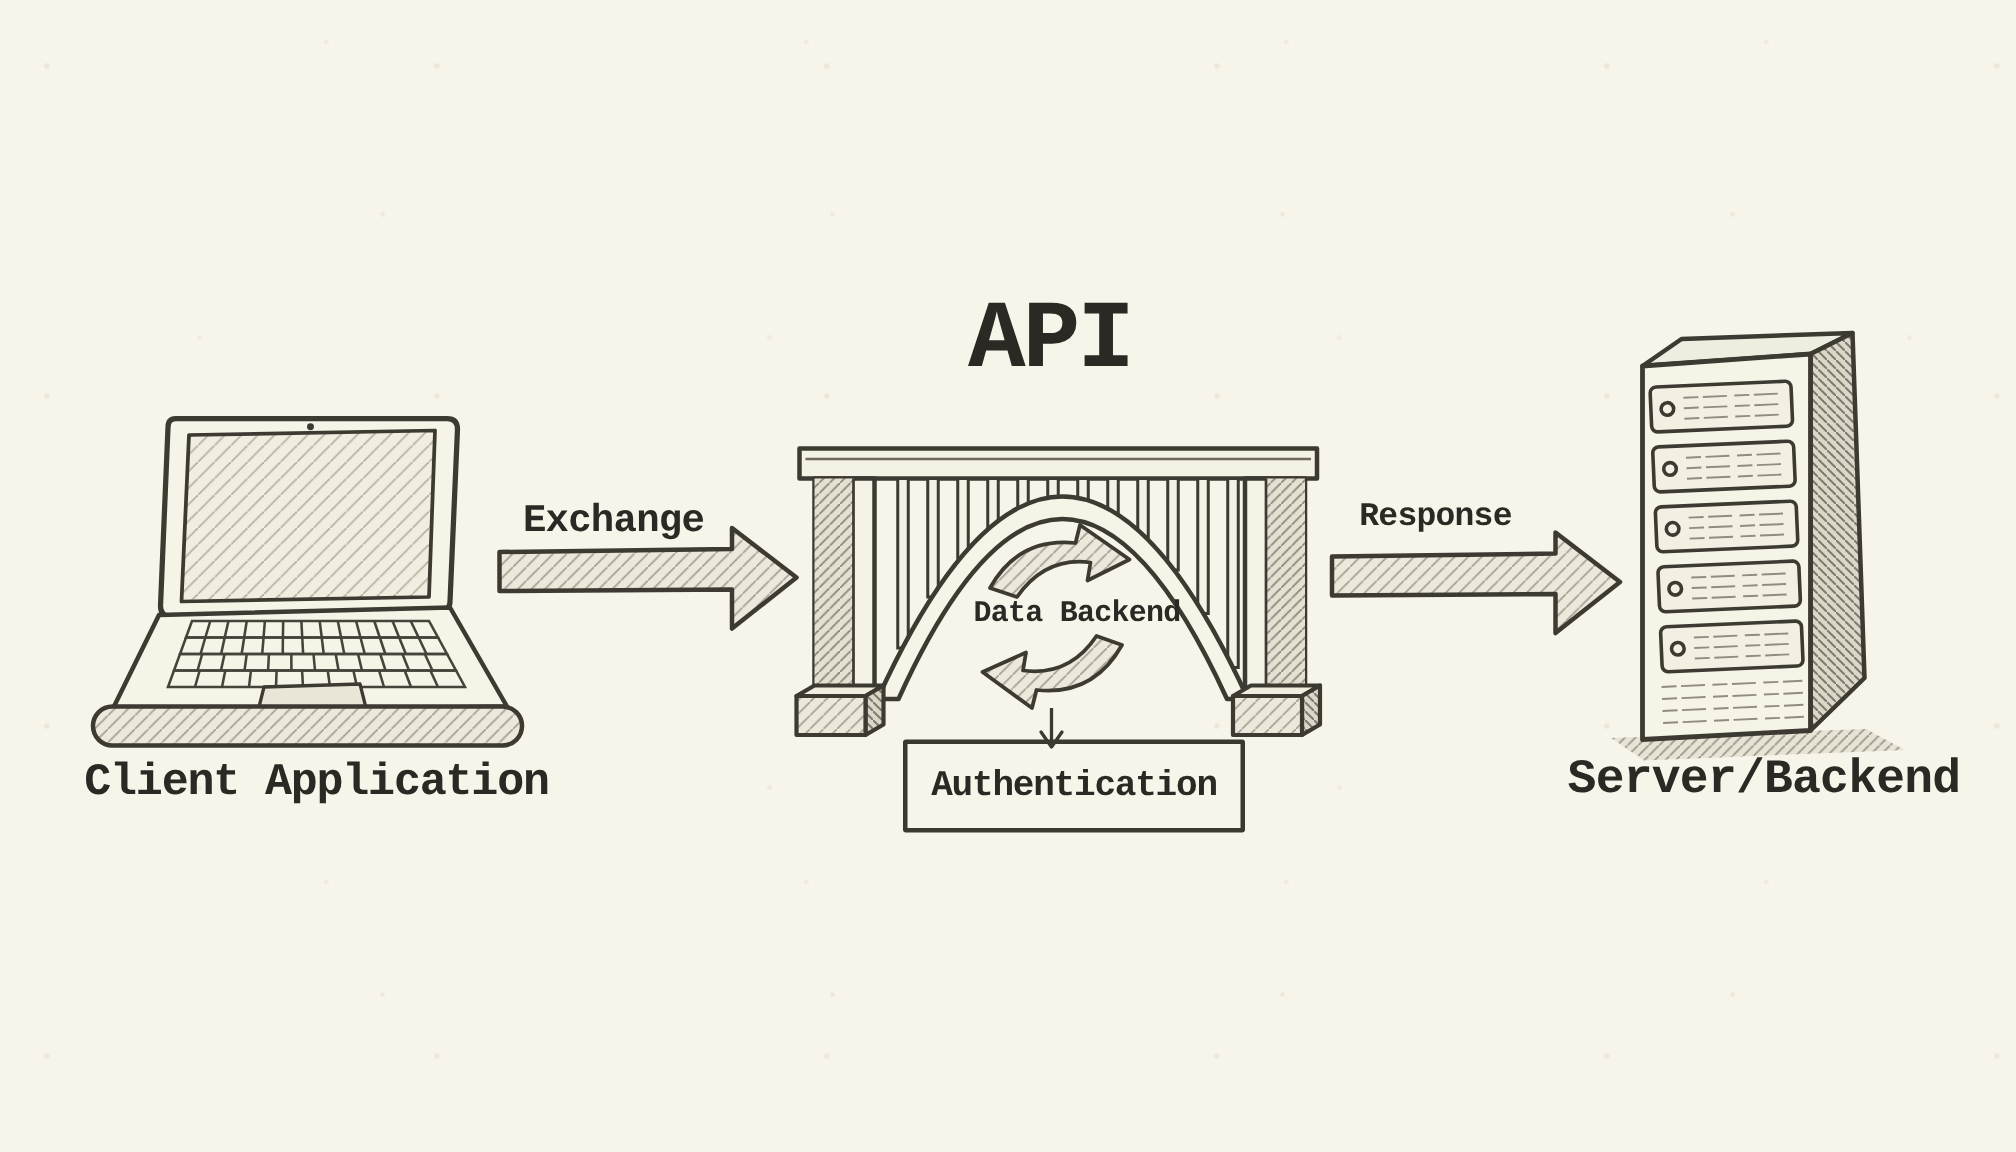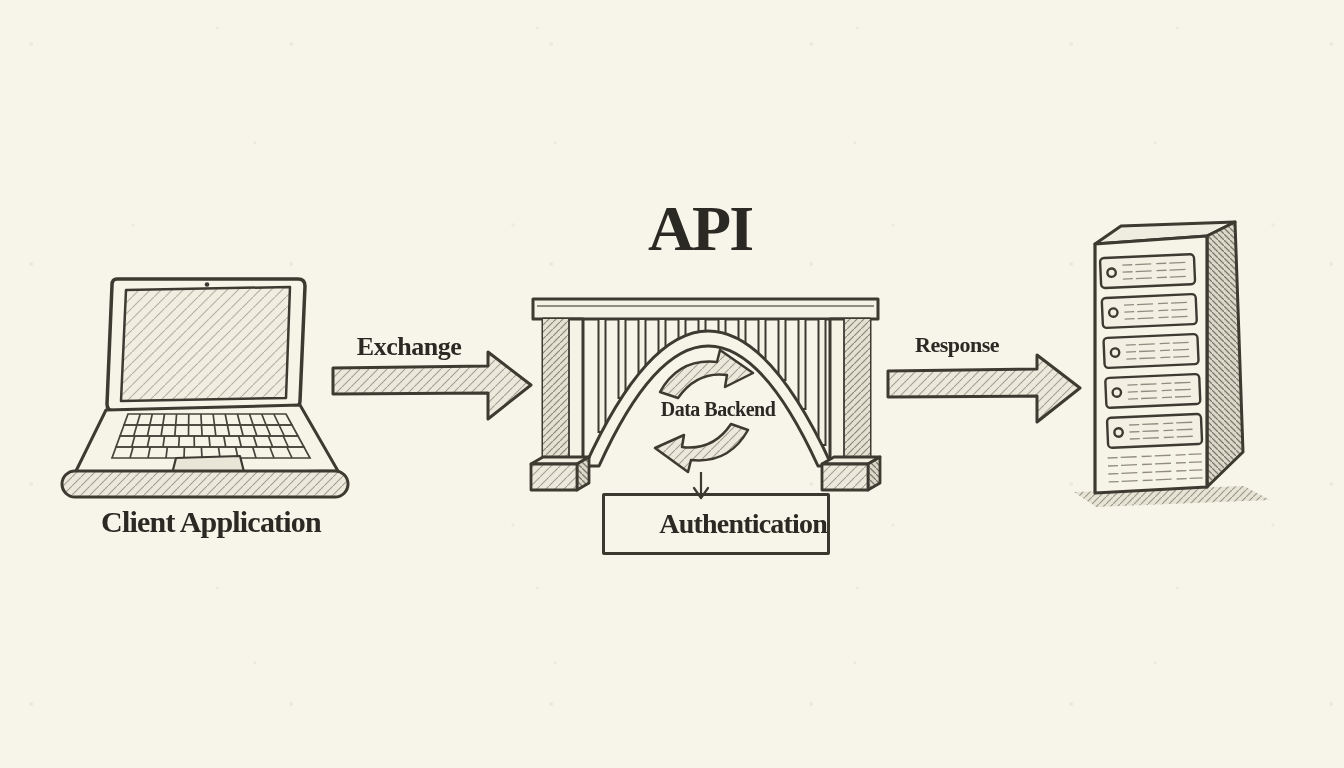--- a/index.html
+++ b/index.html
@@ -5,37 +5,37 @@
   html,body{margin:0;padding:0;background:#e8e5da;}
   .stage{
     position:relative;width:1344px;height:768px;overflow:hidden;
     background-color:#f7f4e9;
     background-image:
       radial-gradient(circle at 12% 20%, rgba(160,155,130,.14) 1.2px, transparent 2.4px),
       radial-gradient(circle at 68% 10%, rgba(160,155,130,.11) 1px, transparent 2px),
       radial-gradient(circle at 35% 75%, rgba(160,155,130,.10) 1.1px, transparent 2.2px),
       radial-gradient(circle at 85% 55%, rgba(160,155,130,.13) 1px, transparent 2px);
     background-size:260px 220px,320px 280px,380px 300px,300px 260px;
-    font-family:Liberation Serif, serif;
+    font-family:Liberation Mono, monospace;
     color:#2b2924;
   }
   svg{position:absolute;left:0;top:0;}
   .t{position:absolute;transform:translateX(-50%);white-space:nowrap;font-weight:bold;color:#2b2924;}
   .title   {left:700px;top:192px;font-size:64px;letter-spacing:-2px;}
   .subtitle{left:715px;top:260px;font-size:20px;letter-spacing:-0.8px;}
   .request {left:409px;top:332px;font-size:26px;letter-spacing:-0.5px;}
   .response{left:957px;top:332px;font-size:22px;letter-spacing:-0.5px;}
   .exch    {left:718px;top:398px;font-size:20px;letter-spacing:-0.5px;}
   .clientlbl{left:211px;top:505px;font-size:30px;letter-spacing:-0.8px;}
   .serverlbl{left:1176px;top:501px;font-size:32px;letter-spacing:-0.5px;}
   .authbox{
     position:absolute;left:602px;top:493px;width:222px;height:56px;
     border:3px solid #3a382f;border-radius:2px;
-    display:flex;align-items:center;justify-content:flex-end;
-    font-weight:bold;font-size:28px;letter-spacing:-0.8px;
+    display:flex;align-items:center;justify-content:center;
+    font-weight:bold;font-size:24px;letter-spacing:-0.8px;
   }
   
   #keyboard path,#keyboard line{stroke:#45433a;stroke-width:1.7;fill:none;}
   #slats rect{stroke:#3c3a31;stroke-width:2;}
   #bays rect,#bays circle{stroke:#3c3a31;stroke-width:2.4;}
   .faint{stroke:#908d7e;stroke-width:1.3;stroke-dasharray:10 3 16 5;fill:none;}
   .ink{stroke:#3c3a31;stroke-linejoin:round;stroke-linecap:round;}
 </style>
 </head>
 <body>
@@ -226,13 +226,14 @@
   </svg>
 
   <div class="t title">API</div>
   <div class="t request">Exchange</div>
   <div class="t response">Response</div>
   <div class="t exch">Data Backend</div>
   <div class="authbox">
     <span>Authentication</span>
   </div>
   <div class="t clientlbl">Client Application</div>
+  <div class="t serverlbl">Server/Backend</div>
 </div>
 
 </body></html>

